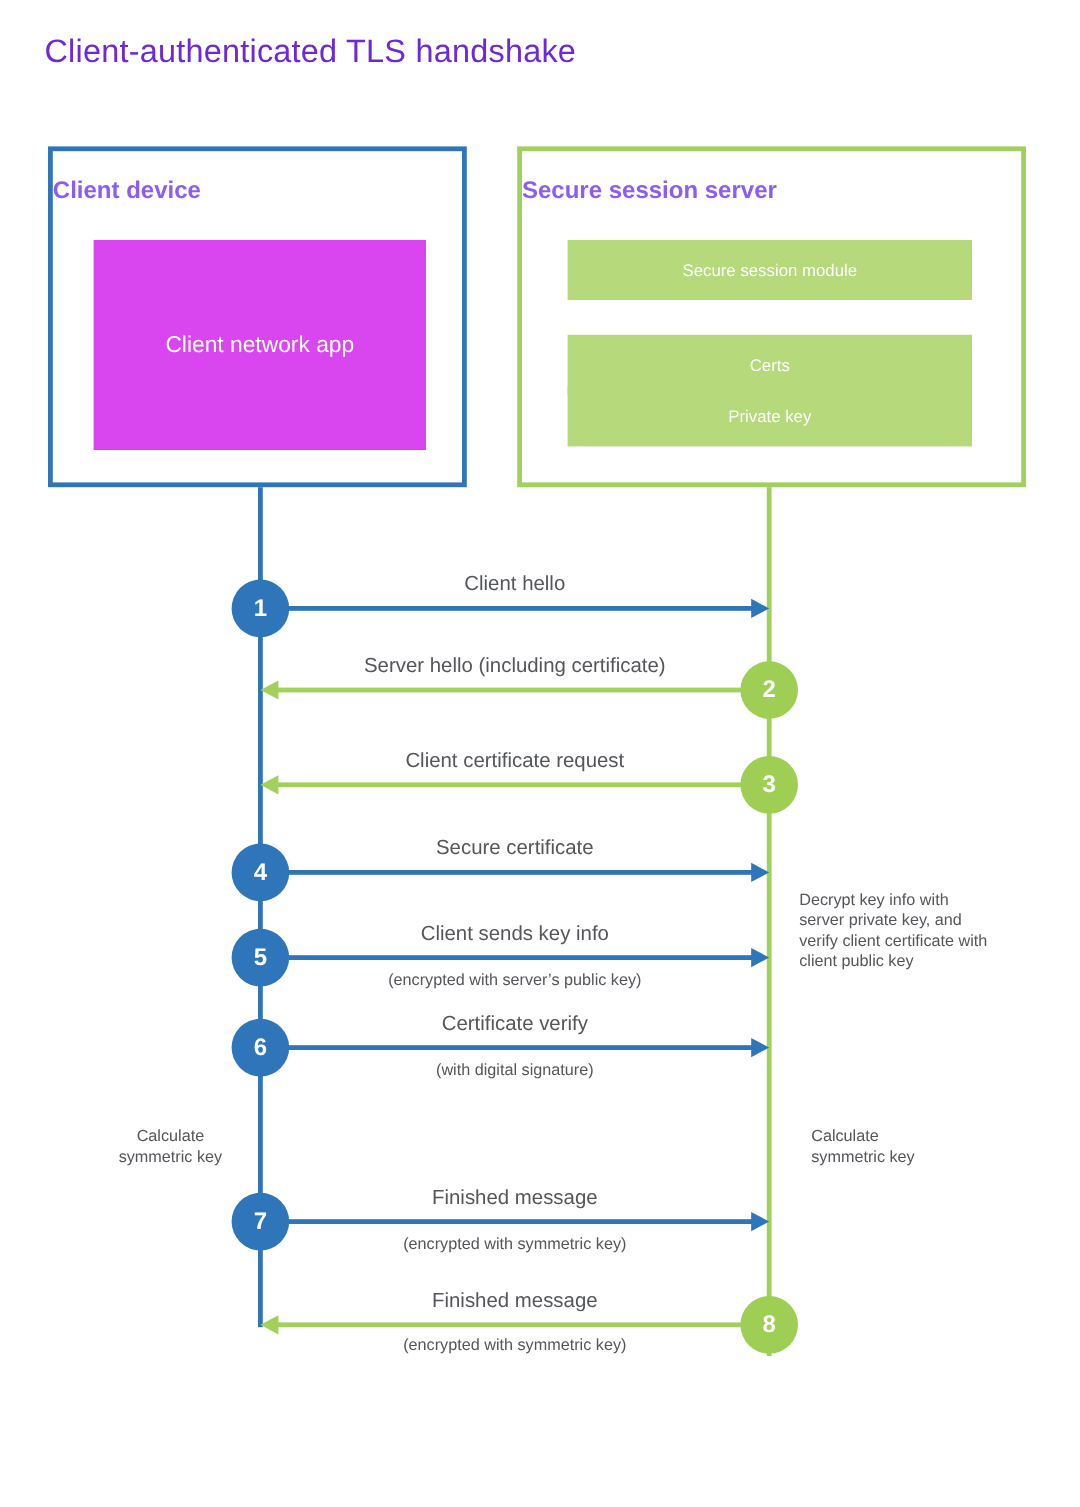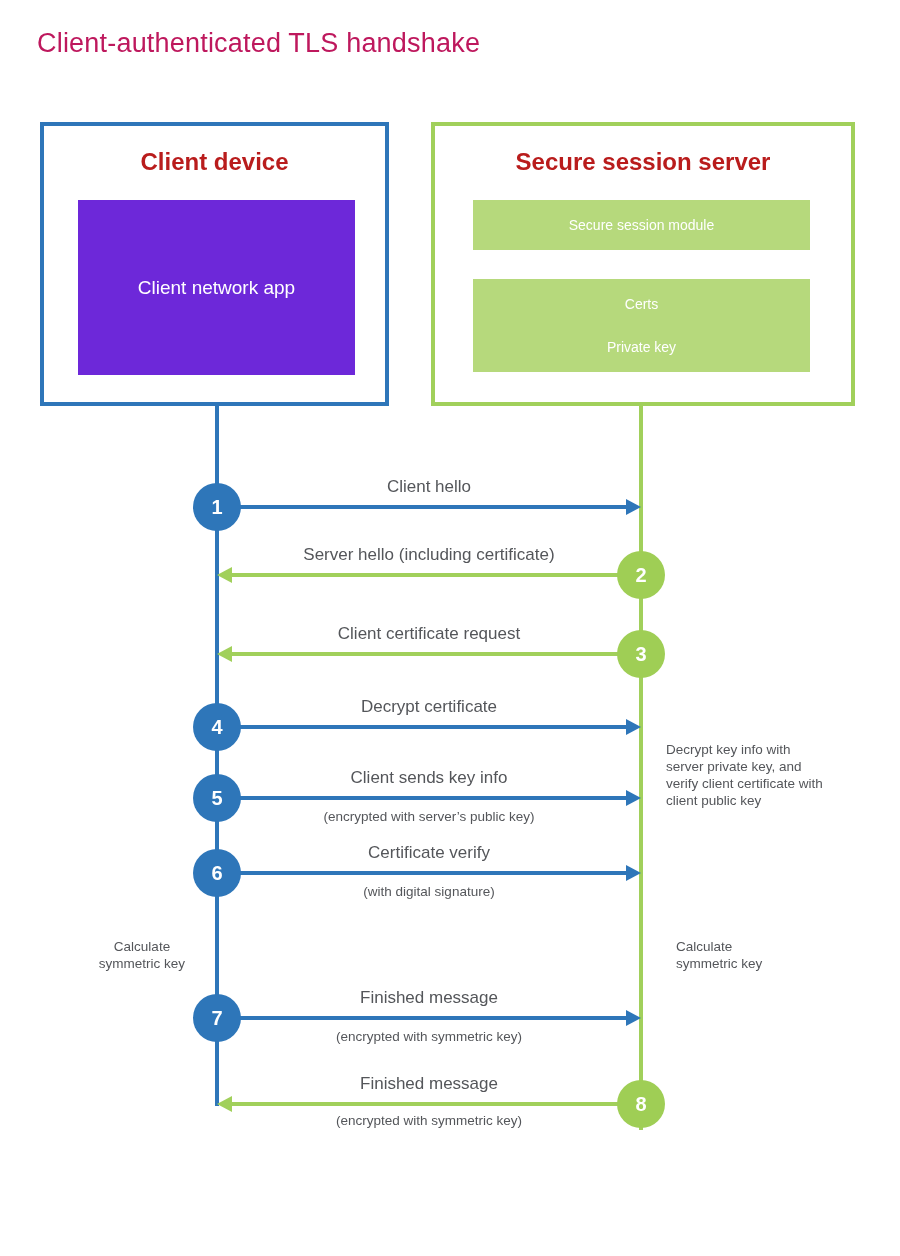--- a/index.html
+++ b/index.html
@@ -2,31 +2,31 @@
 <html><head>
 <meta charset="utf-8">
 <style>
   html,body{margin:0;padding:0;background:#ffffff;}
   .canvas{
     position:relative;width:900px;height:1256px;background:#ffffff;overflow:hidden;
     font-family:"Liberation Sans", sans-serif;
   }
   .title{
     position:absolute;left:37px;top:28px;margin:0;
-    font-size:27px;font-weight:400;color:#be185d;letter-spacing:.2px;
+    font-size:27px;font-weight:400;color:#6d28d9;letter-spacing:.2px;
   }
   
   .entity-box{position:absolute;background:#ffffff;box-sizing:border-box;}
   .blue-border{border:4px solid #2e76b9;}
   .green-border{border:4px solid #a1d05b;}
   .entity-title{
-    padding-top:22px;text-align:center;font-size:24px;font-weight:700;color:#b91c1c;
+    padding-top:22px;font-size:20px;font-weight:700;color:#8b5cf6;
   }
   .app-box{
-    position:absolute;background:#6d28d9;display:flex;align-items:center;justify-content:center;
+    position:absolute;background:#d946ef;display:flex;align-items:center;justify-content:center;
     text-align:center;color:#ffffff;font-size:19px;line-height:26px;
   }
   .app-box span{display:inline-block;max-width:190px;}
   .module-bar{
     position:absolute;background:#b6d97c;display:flex;align-items:center;justify-content:center;
     color:#ffffff;font-size:14px;
   }
   
   .lifeline{position:absolute;width:4px;}
   .lifeline.blue{background:#2e76b9;}
@@ -103,21 +103,21 @@
     <span>2</span>
   </div>
 
   <div class="msg-label" style="top:624px;">Client certificate request</div>
   <div class="arrow-line green" style="left:231px;top:652px;width:408px;"></div>
   <div class="arrow-head left" style="left:217px;top:646px;"></div>
   <div class="step-circle green" style="left:617px;top:630px;">
     <span>3</span>
   </div>
 
-  <div class="msg-label" style="top:697px;">Decrypt certificate</div>
+  <div class="msg-label" style="top:697px;">Secure certificate</div>
   <div class="arrow-line blue" style="left:219px;top:725px;width:408px;"></div>
   <div class="arrow-head right" style="left:626px;top:719px;"></div>
   <div class="step-circle blue" style="left:193px;top:703px;">
     <span>4</span>
   </div>
 
   <div class="msg-label" style="top:768px;">Client sends key info</div>
   <div class="arrow-line blue" style="left:219px;top:796px;width:408px;"></div>
   <div class="arrow-head right" style="left:626px;top:790px;"></div>
   <div class="msg-sub" style="top:809px;">(encrypted with server’s public key)</div>

